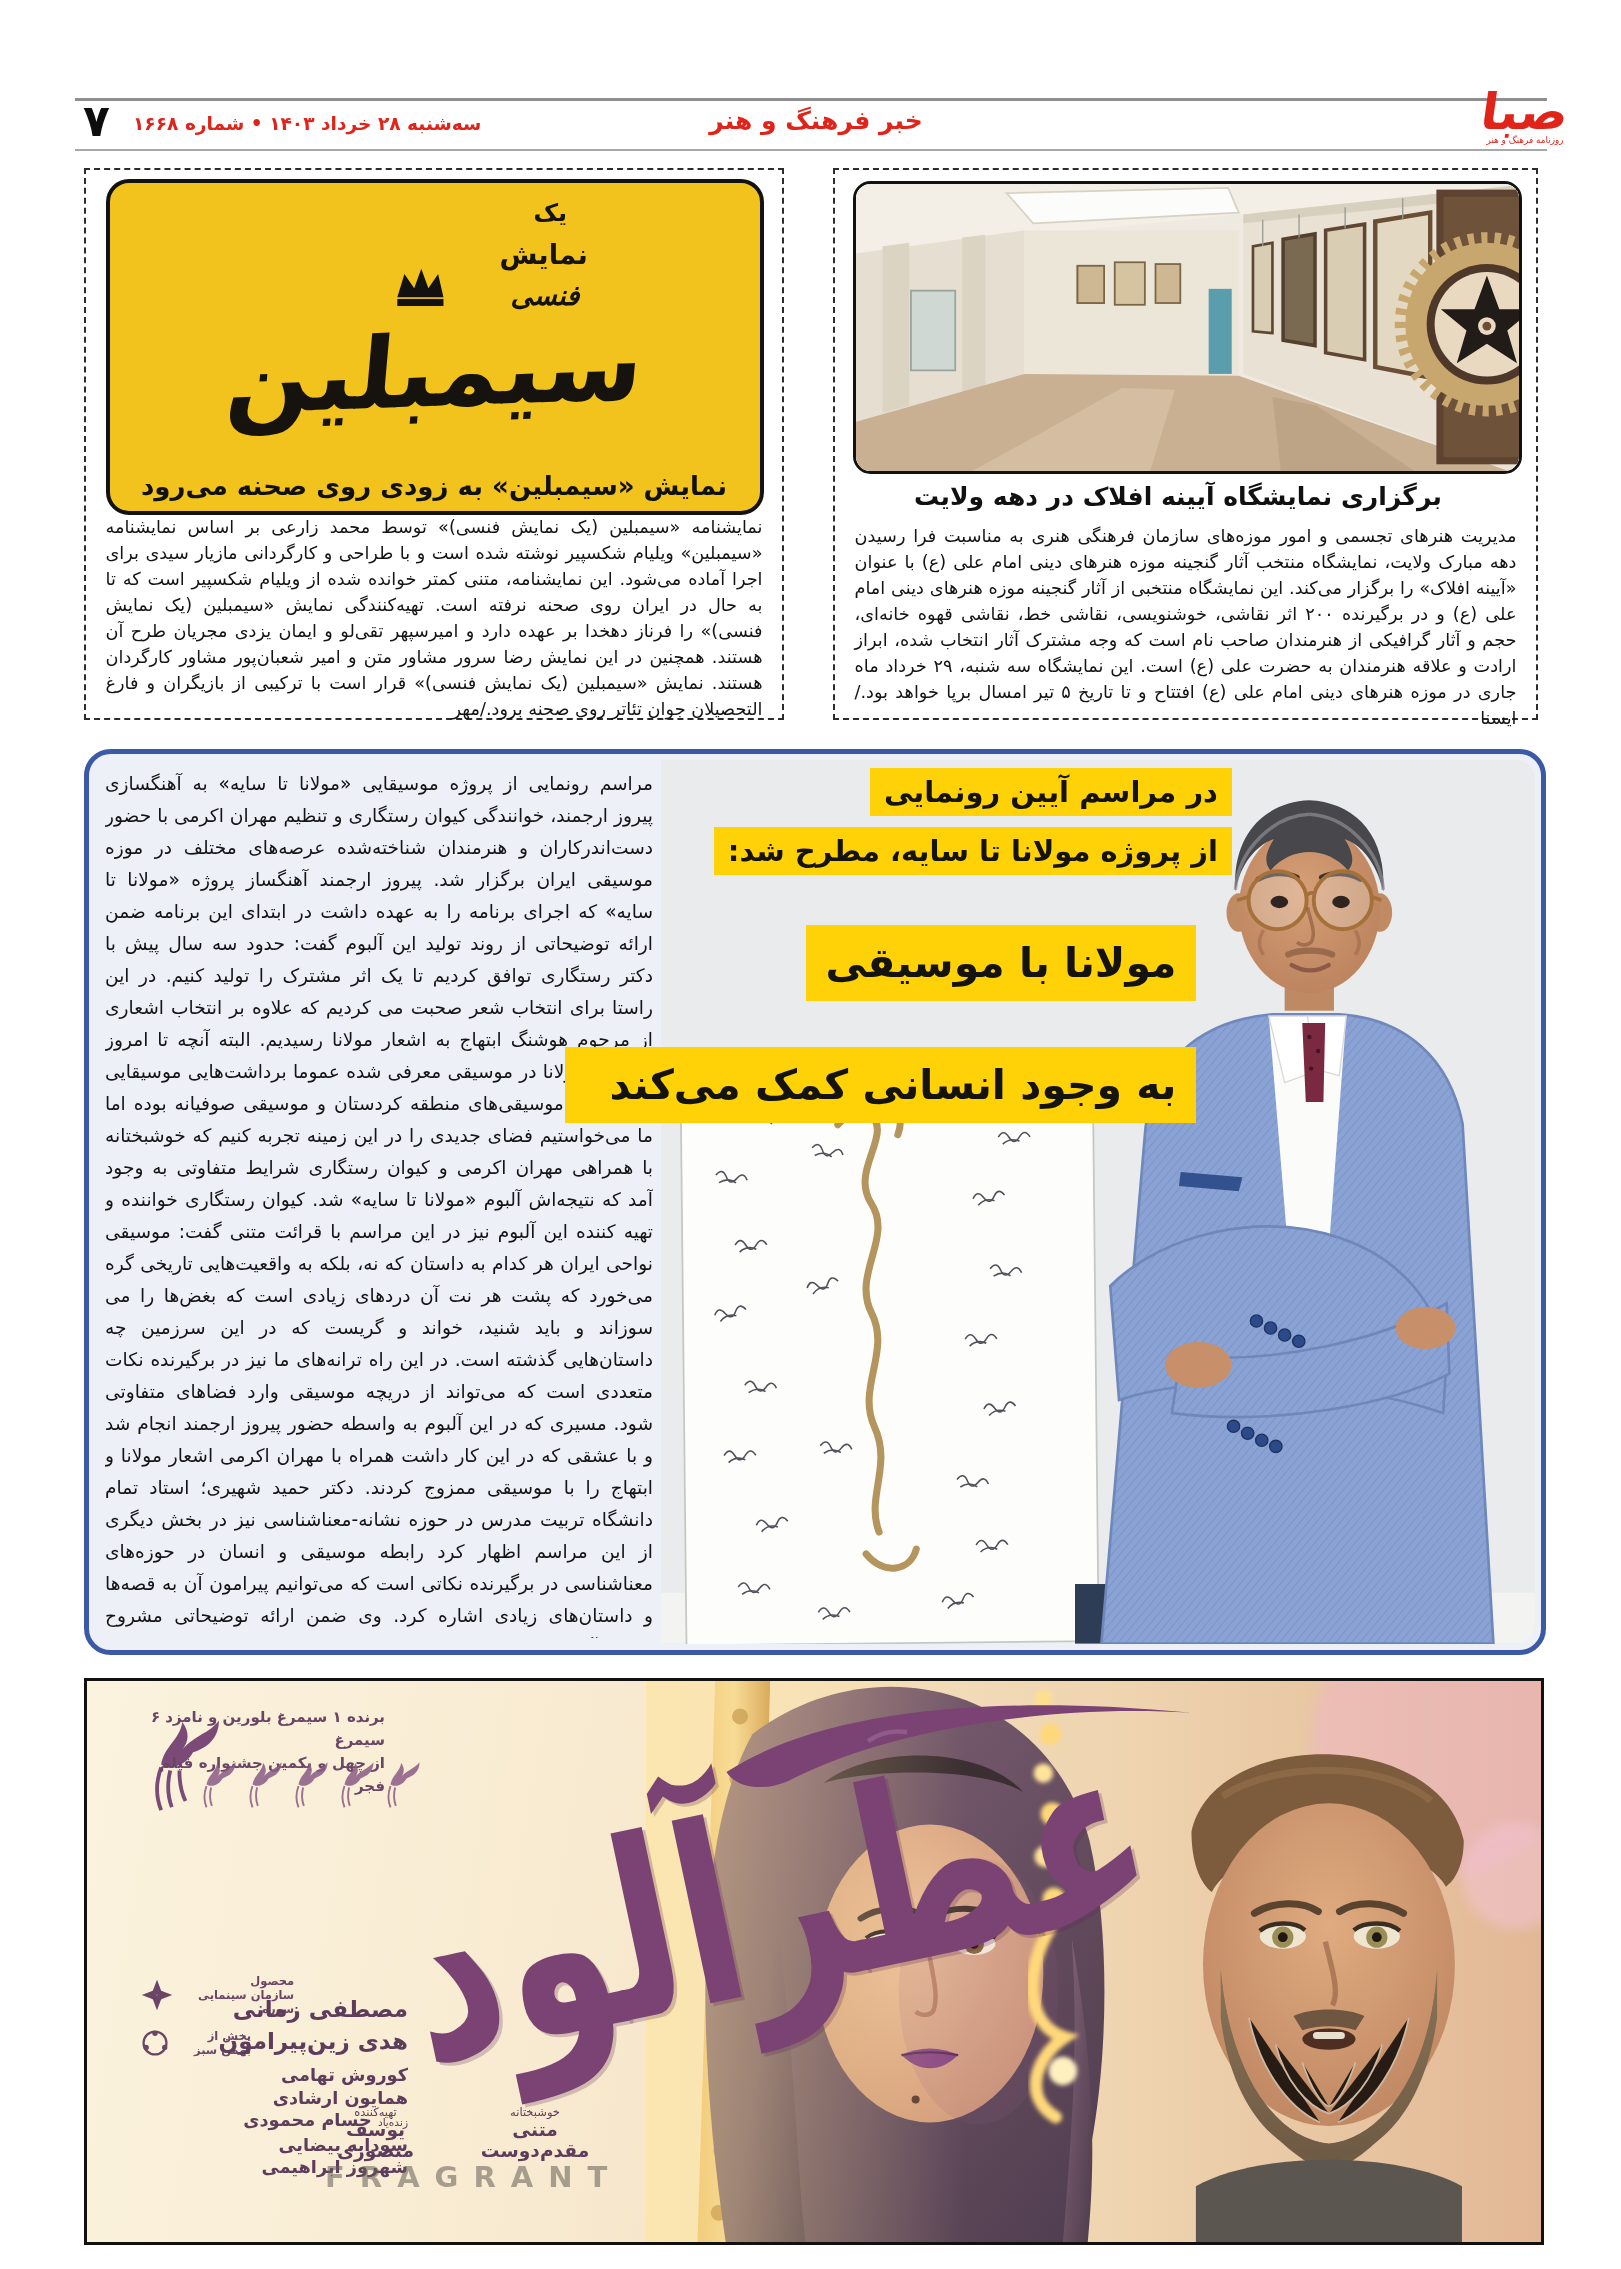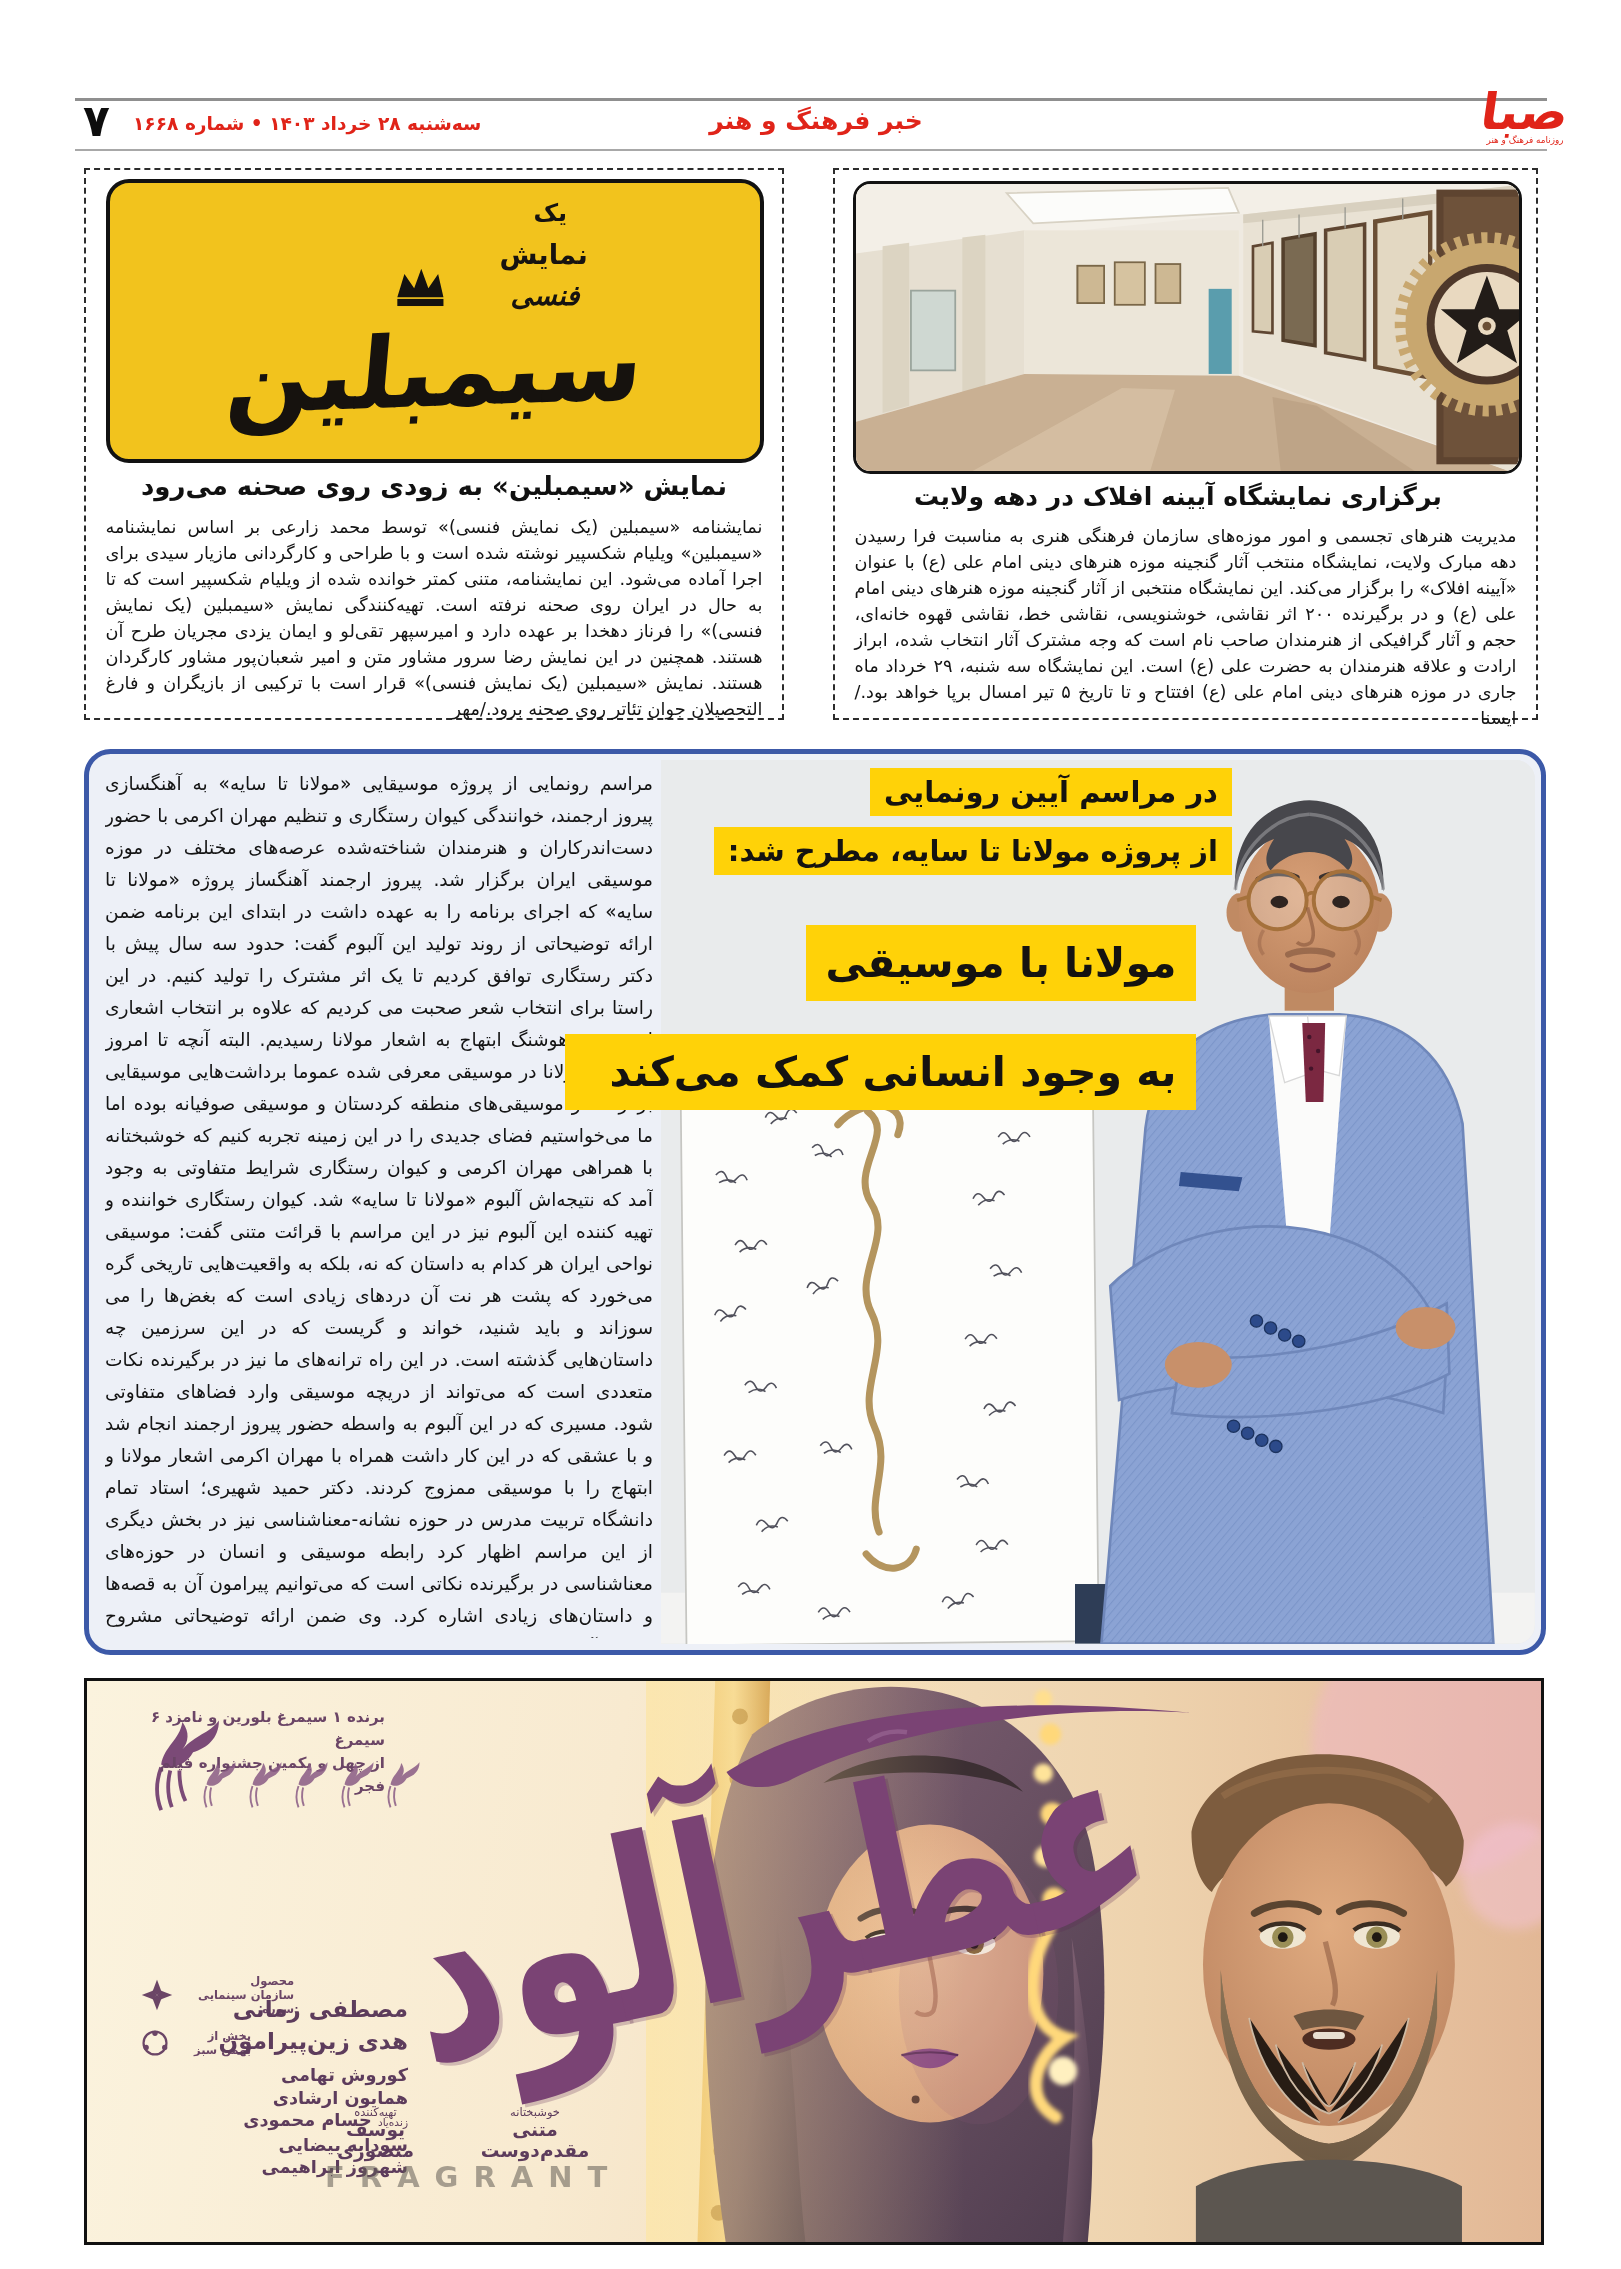--- a/index.html
+++ b/index.html
@@ -13,39 +13,39 @@
   .hr2{left:75px;right:75px;top:149px;height:1.8px;background:#a8a8a8;}
   .pagenum{left:83px;top:96px;font-size:44px;font-weight:bold;color:#0d0d0d;line-height:50px;}
   .dateline{left:133px;top:113px;font-size:18.6px;font-weight:bold;}
   .section-title{left:683px;top:106px;width:266px;text-align:center;font-size:25px;font-weight:900;}
   .logo-box{left:1463px;top:87px;width:124px;text-align:center;}
   .logo-word{font-size:50px;font-weight:900;color:#e02419;transform:skewX(-8deg);display:inline-block;line-height:51px;}
   .logo-tag{font-size:8.9px;color:#e02419;margin-top:-3.5px;}
   .dashed-box{border:2.7px dashed #2c2c2c;background:#fff;}
   .boxA{left:84px;top:168px;width:700px;height:552px;}
   .boxB{left:833px;top:168px;width:705px;height:552px;}
-  .yellow-banner{left:19.5px;top:8.9px;width:658px;height:284px;background:#f2c31d;border:4.4px solid #121212;border-radius:23px;overflow:hidden;}
+  .yellow-banner{left:19.5px;top:8.9px;width:658px;height:336px;background:#f2c31d;border:4.4px solid #121212;border-radius:23px;overflow:hidden;}
   .yb-small{position:absolute;font-weight:900;color:#171310;}
   .yb-title{position:absolute;left:0;right:0;top:113px;text-align:center;font-size:99px;font-weight:900;
             color:#16120e;transform:skewX(-7deg) rotate(-2deg);letter-spacing:-3.5px;line-height:151px;}
   .headlineA{left:8.9px;right:8.9px;top:301px;text-align:center;font-size:26px;font-weight:900;color:#111;}
   .bodyA{left:19.5px;right:19.5px;top:344px;font-size:17.7px;line-height:26px;text-align:justify;}
   .photoB{left:17.7px;top:10.6px;width:669px;height:293px;border:3.5px solid #121212;border-radius:17.7px;overflow:hidden;background:#efeae1;}
   .headlineB{left:8.9px;right:24px;top:312px;text-align:center;font-size:25px;font-weight:900;color:#111;}
   .bodyB{left:19.5px;right:19.5px;top:353px;font-size:17.7px;line-height:26px;text-align:justify;}
   .boxC{left:84px;top:749px;width:1462px;height:906px;border:5.3px solid #3c59a8;border-radius:26.6px;background:#edf0f7;}
   .photoC{position:absolute;left:572px;top:6.2px;right:6.2px;bottom:6.2px;border-radius:0 19.5px 19.5px 0;overflow:hidden;background:#e9ebec;}
   .colC{position:absolute;left:16px;top:14px;width:548px;bottom:12.4px;font-size:18.6px;line-height:32px;text-align:justify;overflow:hidden;}
   .chip{position:absolute;background:#ffd208;color:#151310;font-weight:900;white-space:nowrap;z-index:5;}
   .kick{font-size:29px;padding:7px 14px;}
   .k1{right:309px;top:14px;}
   .k2{right:309px;top:73px;}
   .tit{font-size:41px;padding:14px 19.5px;letter-spacing:-0.9px;}
   .t1{right:345px;top:171px;}
-  .t2{right:345px;top:280px;padding-left:44px;}
+  .t2{right:345px;top:293px;padding-left:44px;}
   .poster{left:84px;top:1678px;width:1460px;height:567px;border:3.5px solid #111;overflow:hidden;
           background:linear-gradient(100deg,#fbf3de 0%,#f8ead0 35%,#f3ddbd 60%,#ecc9a6 100%);}
   .award{left:53px;top:25px;width:245px;text-align:right;font-size:15px;font-weight:bold;color:#6b4566;line-height:23px;}
   .simorgh-big{left:62px;top:26.6px;width:76px;height:113px;color:#7b4a77;}
   .simorgh-row{left:113px;top:76px;width:266px;display:flex;gap:7px;color:#8a5c85;}
   .simorgh-row svg{width:39px;height:55px;opacity:.85;}
   .fa-title{left:319px;top:-8.9px;width:638px;height:532px;text-align:center;font-size:182px;font-weight:900;
             color:#7a4374;transform:rotate(-12deg) scaleY(1.35);line-height:497px;letter-spacing:-5.3px;
             text-shadow:2.7px 2.7px 0 rgba(90,40,85,.25);z-index:2;}
   .cast{left:53px;top:312px;width:268px;text-align:right;color:#5d3c5c;z-index:4;}

